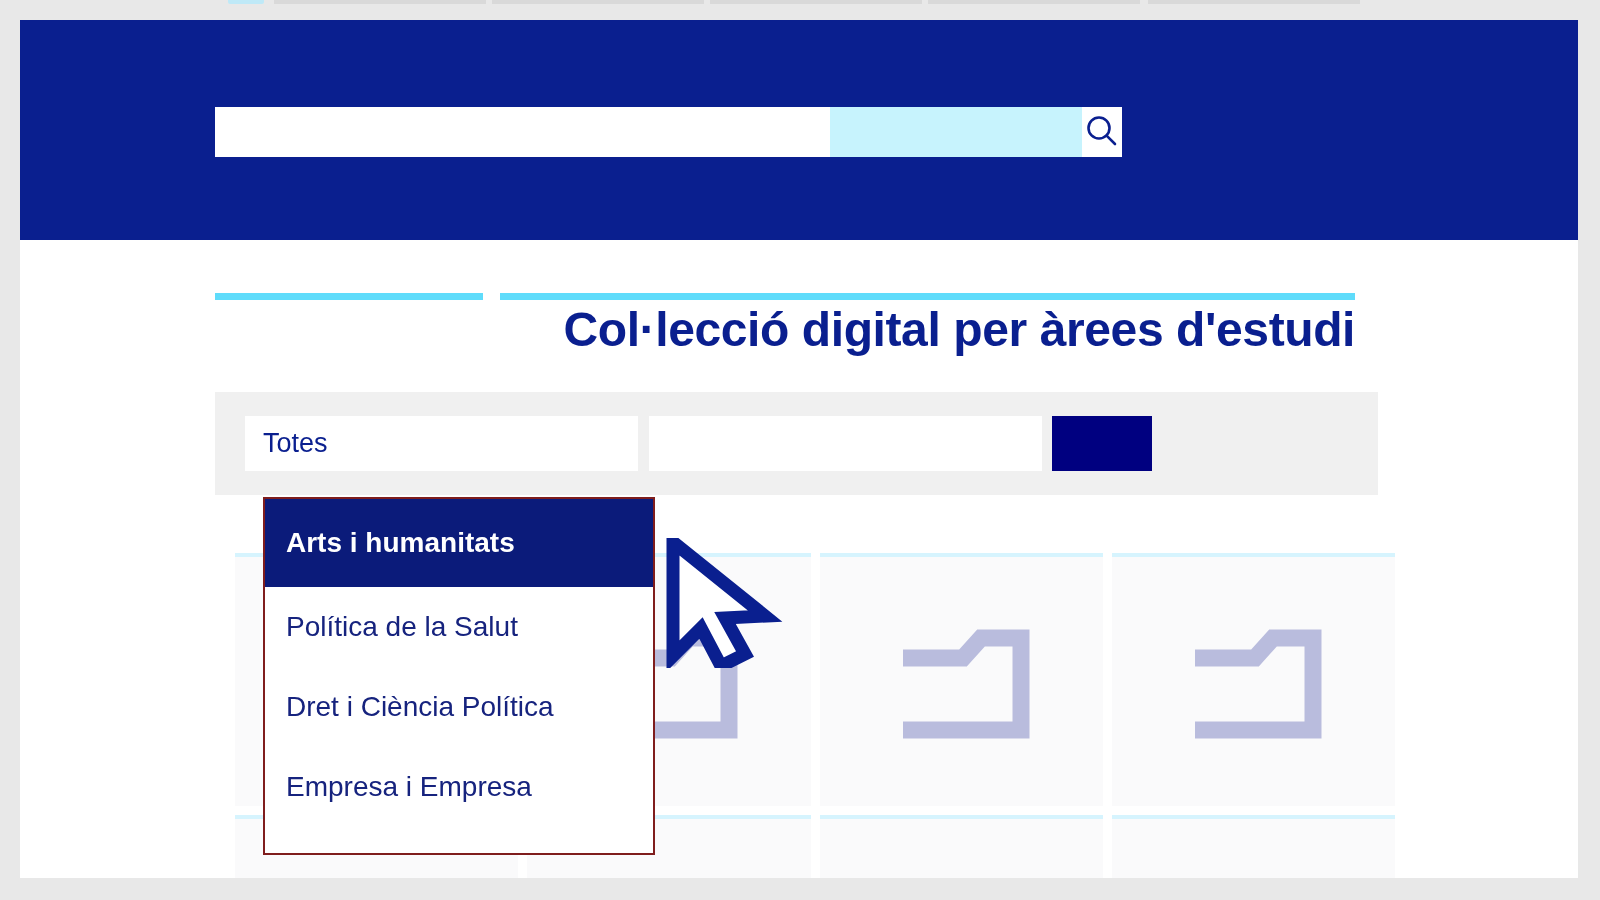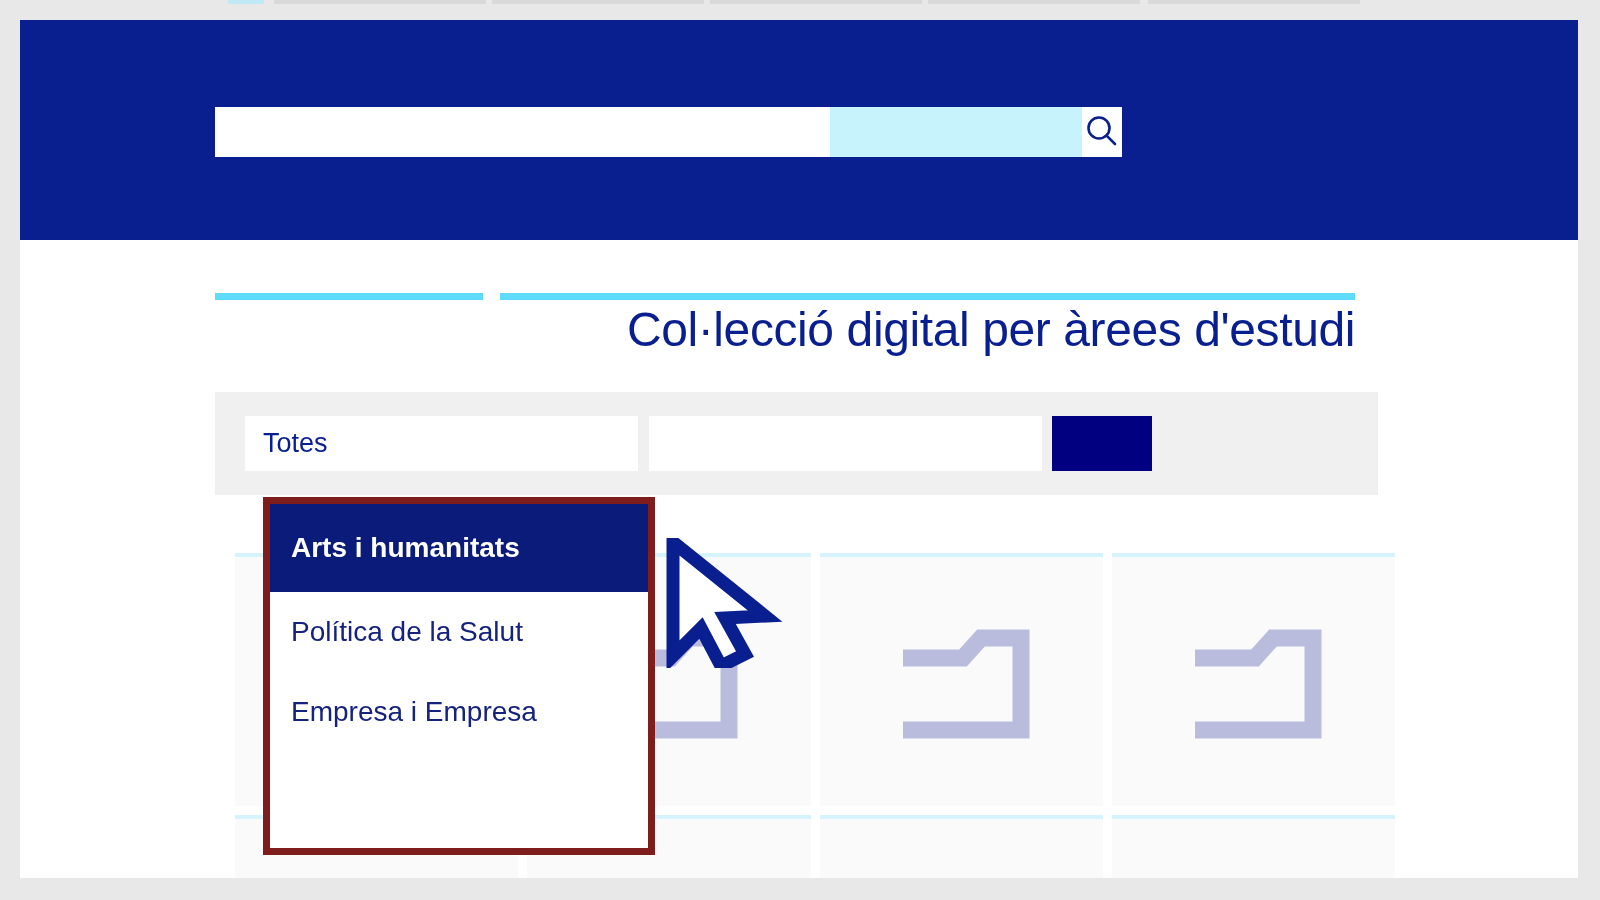--- a/index.html
+++ b/index.html
@@ -109,21 +109,21 @@
   #accent-left  { left: 195px;  top: 53px; width: 268px; }
   #accent-right { left: 480px;  top: 53px; width: 855px; }
 
   #page-title {
     position: absolute;
     left: 195px; top: 62px;
     width: 1140px;
     text-align: right;
     font-family: "Liberation Sans", sans-serif;
     font-size: 48px;
-    font-weight: normal;
+    font-weight: bold;
     color: #0a1f8f;
     letter-spacing: -0.4px;
     white-space: nowrap;
   }
 
   
   #filter-bar {
     position: absolute;
     left: 195px; top: 372px;
     width: 1163px;
@@ -172,21 +172,21 @@
     cursor: pointer;
   }
 
   
   #area-dropdown {
     position: absolute;
     left: 243px; top: 477px;
     width: 392px;
     height: 358px;
     background: #ffffff;
-    border: 7px solid #7f1d1d;
+    border: 2px solid #7f1d1d;
     z-index: 40;
     overflow: hidden;
   }
   .dropdown-option {
     height: 80px;
     display: flex;
     align-items: center;
     padding: 0 0 0 21px;
     font-family: "Liberation Sans", sans-serif;
     font-size: 28px;
@@ -341,20 +341,21 @@
               <path d="M22 46 L82 46 L100 26 L140 26 L140 118 L22 118" fill="none" stroke="#b9bcdd" stroke-width="17" stroke-linejoin="miter"></path>
             </svg>
           </span>
         </div>
       </div>
     </section>
 
   <div id="area-dropdown">
       <div class="dropdown-option selected">Arts i humanitats</div>
       <div class="dropdown-option">Política de la Salut</div>
+      <div class="dropdown-option">Dret i Ciència Política</div>
       <div class="dropdown-option">Empresa i Empresa</div>
     </div>
 
   <div id="mouse-cursor" style="left: 645px; top: 518px;">
     <svg width="130" height="130" viewBox="0 0 130 130">
       <path d="M8 4 L8 118 L36 90 L56 128 L80 116 L60 80 L100 78 Z" fill="#ffffff" stroke="#0a1f8f" stroke-width="13" stroke-linejoin="miter"></path>
     </svg>
   </div>
 
 </div>

